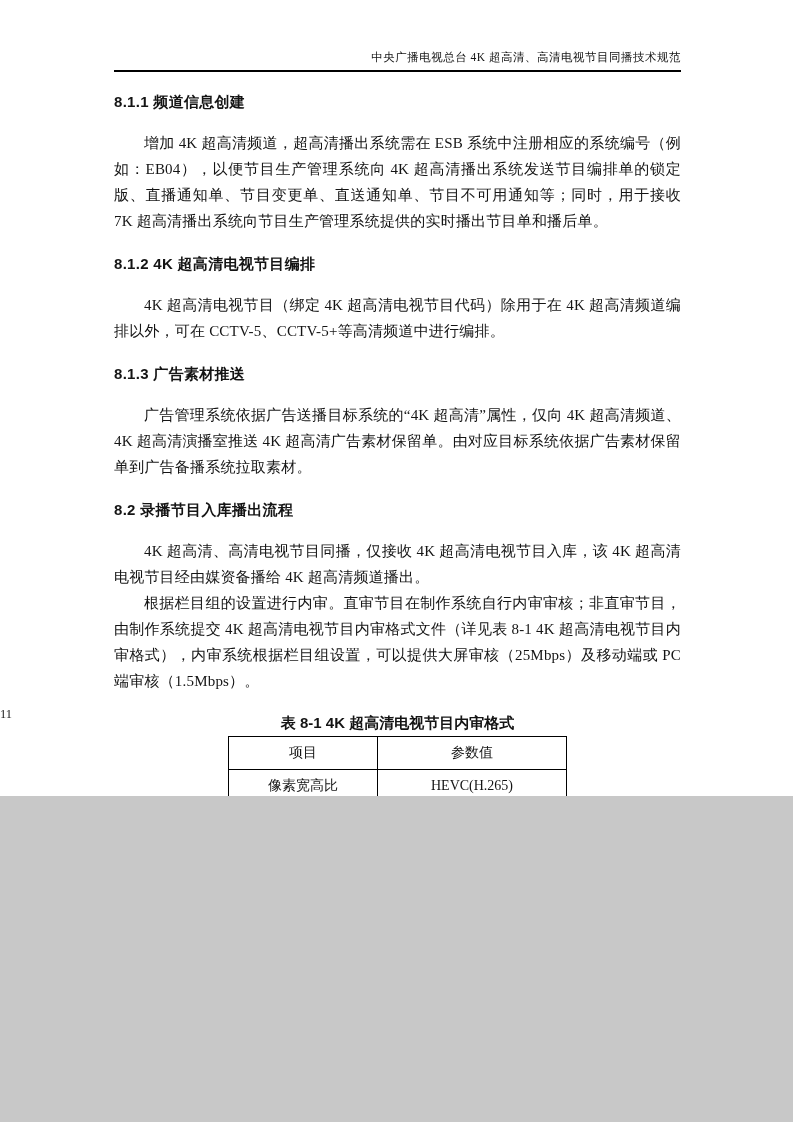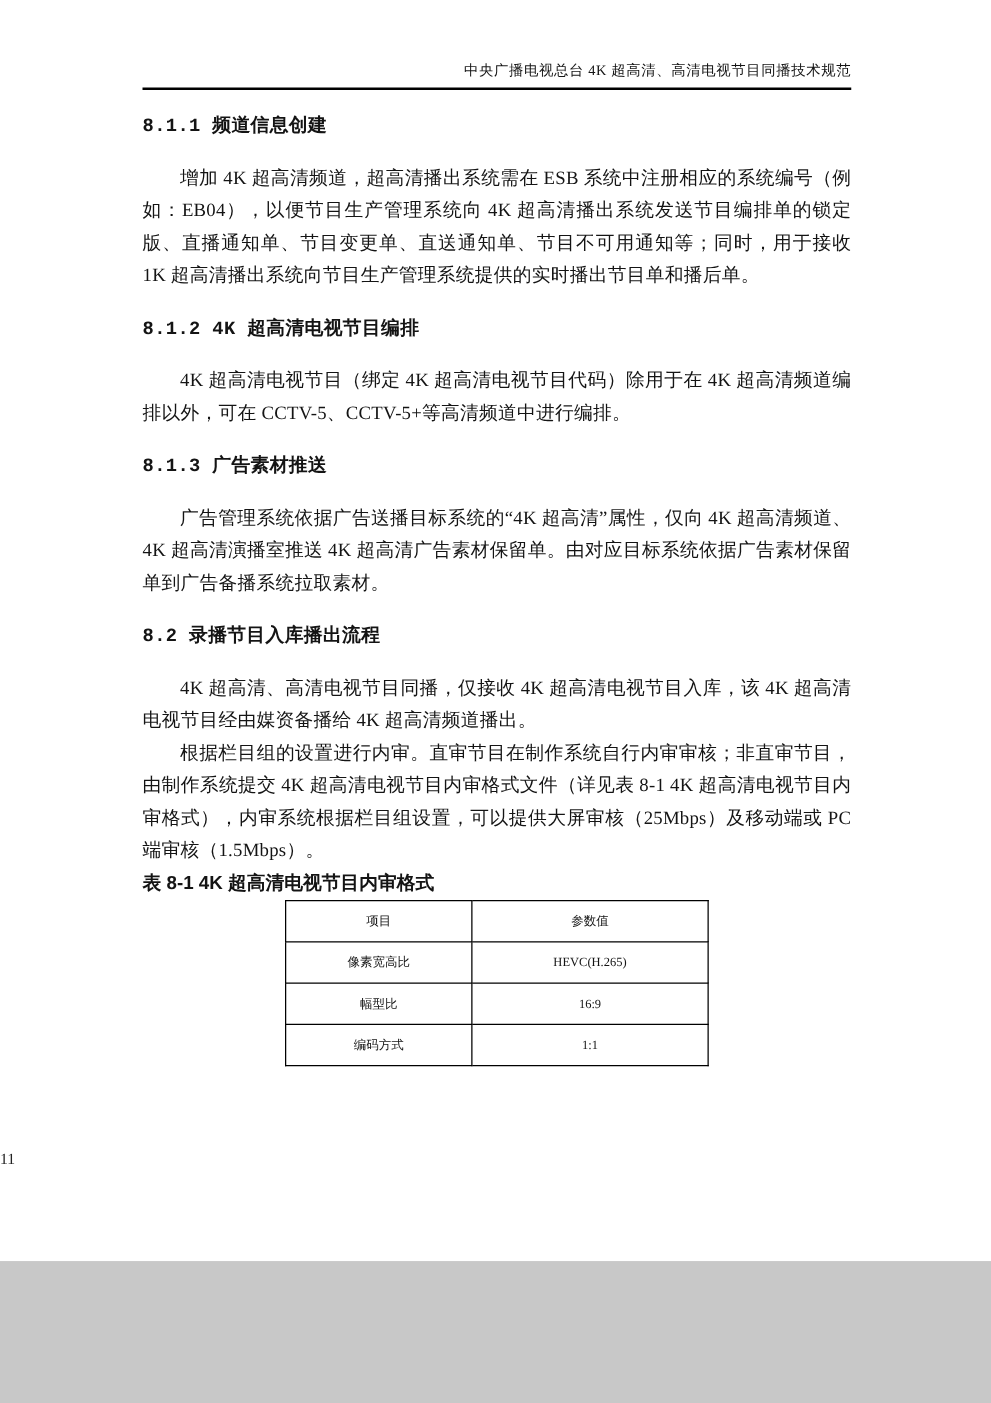--- a/index.html
+++ b/index.html
@@ -4,21 +4,21 @@
 <title>doc-page</title>
 <style>
   html, body {
     margin: 0;
     padding: 0;
     background: #c8c8c8;
   }
   .page {
     position: relative;
     width: 793px;
-    height: 1009px;
+    height: 796px;
     margin: 0 auto;
     background: #ffffff;
     box-sizing: border-box;
     padding: 0 112px 0 114px;
     font-family: "Liberation Serif", "DejaVu Serif", serif;
     color: #141414;
     overflow: hidden;
   }
   .doc-header {
     padding-top: 50px;
@@ -38,44 +38,45 @@
     letter-spacing: 0.2px;
   }
   .intro {
     margin-top: 16px;
   }
   .indent {
     text-indent: 2em;
   }
   .sec-heading {
     margin: 20px 0 18px 0;
-    font-family: Liberation Mono, monospace;
+    font-family: Liberation Sans, sans-serif;
     font-size: 15px;
     line-height: 20px;
     font-weight: bold;
     letter-spacing: 0.3px;
   }
   .table-caption {
-    margin: 2px 0 2px 0;
+    margin: 18px 0 2px 0;
+    text-align: center;
     font-family: "Liberation Sans", "DejaVu Sans", sans-serif;
     font-size: 15px;
     line-height: 22px;
     font-weight: bold;
   }
   table.spec-table {
     border-collapse: collapse;
     margin: 0 auto;
     table-layout: fixed;
   }
   table.spec-table td {
     border: 1px solid #000;
     height: 32px;
     text-align: center;
     vertical-align: middle;
-    font-size: 10px;
+    font-size: 14px;
     padding: 0 4px;
     font-family: Liberation Serif, serif;
   }
   td.col-item  { width: 140px; }
   td.col-value { width: 180px; }
   .page-number {
     position: absolute;
     bottom: 74px;
     left: 0;
     right: 0;
@@ -88,21 +89,21 @@
 <body>
 
 <div class="page">
 
   <div class="doc-header">
     <span>中央广播电视总台 4K 超高清、高清电视节目同播技术规范</span>
   </div>
 
 
   <h2 class="sec-heading">8.1.1 频道信息创建</h2>
-  <p class="body-text indent">增加 4K 超高清频道，超高清播出系统需在 ESB 系统中注册相应的系统编号（例如：EB04），以便节目生产管理系统向 4K 超高清播出系统发送节目编排单的锁定版、直播通知单、节目变更单、直送通知单、节目不可用通知等；同时，用于接收 1K 超高清播出系统向节目生产管理系统提供的实时播出节目单和播后单。</p>
+  <p class="body-text indent">增加 4K 超高清频道，超高清播出系统需在 ESB 系统中注册相应的系统编号（例如：EB04），以便节目生产管理系统向 4K 超高清播出系统发送节目编排单的锁定版、直播通知单、节目变更单、直送通知单、节目不可用通知等；同时，用于接收 7K 超高清播出系统向节目生产管理系统提供的实时播出节目单和播后单。</p>
 
   <h2 class="sec-heading">8.1.2 4K 超高清电视节目编排</h2>
   <p class="body-text indent">4K 超高清电视节目（绑定 4K 超高清电视节目代码）除用于在 4K 超高清频道编排以外，可在 CCTV-5、CCTV-5+等高清频道中进行编排。</p>
 
   <h2 class="sec-heading">8.1.3 广告素材推送</h2>
   <p class="body-text indent">广告管理系统依据广告送播目标系统的“4K 超高清”属性，仅向 4K 超高清频道、4K 超高清演播室推送 4K 超高清广告素材保留单。由对应目标系统依据广告素材保留单到广告备播系统拉取素材。</p>
 
   <h2 class="sec-heading">8.2 录播节目入库播出流程</h2>
   <p class="body-text indent">4K 超高清、高清电视节目同播，仅接收 4K 超高清电视节目入库，该 4K 超高清电视节目经由媒资备播给 4K 超高清频道播出。</p>
 

